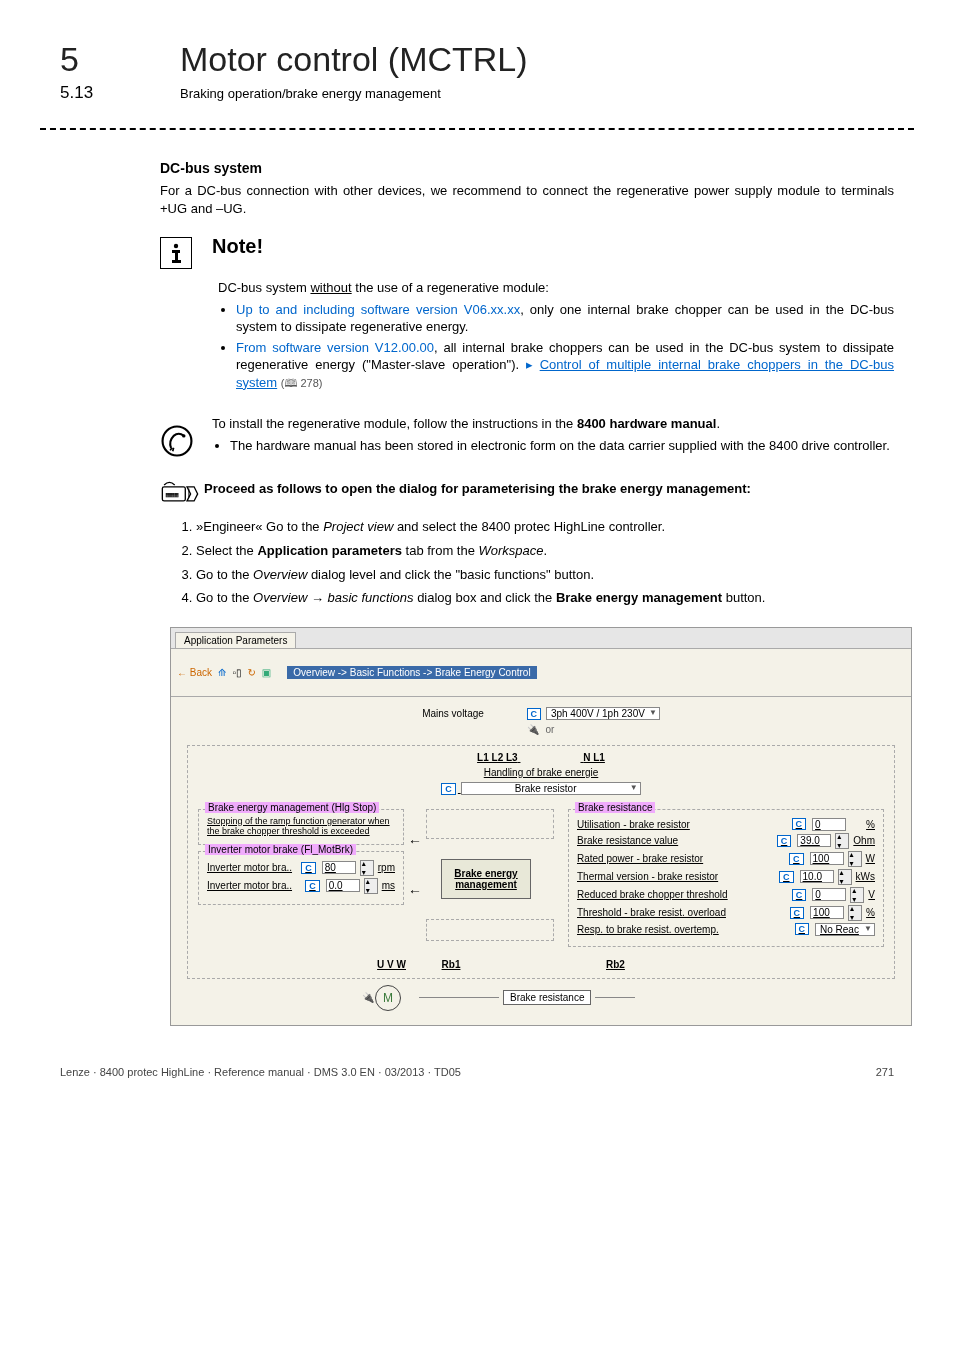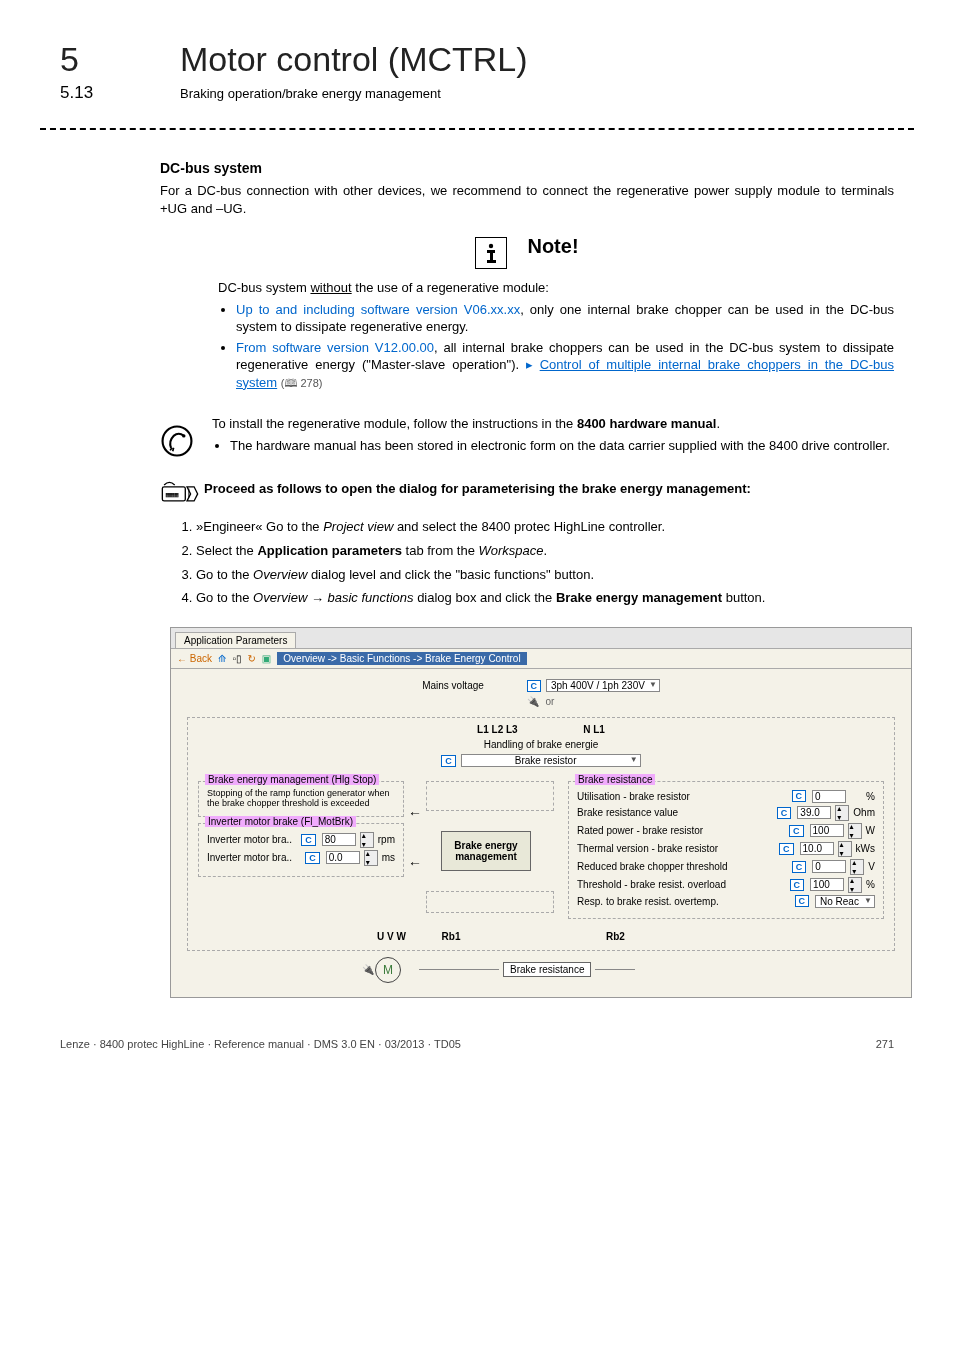--- a/index.html
+++ b/index.html
@@ -14,21 +14,21 @@
   .header-row { display: flex; align-items: baseline; gap: 60px; }
   .chap-num { font-size: 34px; font-weight: 300; color: #222; width: 60px; }
   .chap-title { font-size: 34px; font-weight: 300; color: #222; }
   .sub-row { display: flex; align-items: baseline; gap: 60px; margin-top: 4px; }
   .sub-num { font-size: 17px; width: 60px; }
   .sub-title { font-size: 13px; }
   hr.dashed { border: none; border-top: 2px dashed #000; margin: 25px -20px 30px -20px; }
   .content { margin-left: 100px; }
   .section-heading { font-weight: bold; font-size: 14px; margin: 16px 0 6px 0; }
   p { margin: 4px 0; line-height: 1.35; text-align: justify; }
-  .note-box { display: flex; margin: 18px 0 10px 0; align-items: flex-start; justify-content: center; }
+  .note-box { display: flex; margin: 18px 0 10px 0; align-items: flex-start; }
   .note-icon-box { border: 1.5px solid #000; width: 30px; height: 30px; display:flex; align-items:center; justify-content:center; font-family: Georgia, serif; font-weight:bold; font-size:22px; flex-shrink:0; margin-top:2px;}
   .note-title { font-size: 20px; font-weight: bold; margin-left: 20px; }
   .note-body { margin-left: 58px; margin-top: 8px; }
   ul { margin: 4px 0 4px 18px; padding: 0; }
   li { margin: 3px 0; line-height: 1.35; text-align: justify; }
   .blue-text { color: #0066cc; }
   .link { color: #0066cc; text-decoration: underline; }
   .pageref { font-size: 11px; color: #555;}
   .tip-row { display: flex; align-items: flex-end; margin: 20px 0 6px 0; }
   .tip-icon { width: 34px; height: 34px; flex-shrink:0; margin-right: 18px; margin-top:2px; }
@@ -41,23 +41,23 @@
     margin: 20px 0 0 0;
     background: #e6e6e6;
     border: 1px solid #999;
     font-family: Tahoma, Arial, sans-serif;
     font-size: 10px;
     width: 740px;
     position: relative;
     margin-left: 10px;
   }
   .tab { display:inline-block; background:#f4f2e8; border:1px solid #aaa; border-bottom:none; padding:2px 8px; font-size:10px; margin-left:4px; margin-top:4px;}
-  .toolbar { background:#f4f2e8; padding:3px 6px; border-top:1px solid #aaa; border-bottom:1px solid #aaa; display:flex; align-items:center; gap:6px;}
+  .toolbar { background:#f4f2e8; padding:17px 6px; border-top:1px solid #aaa; border-bottom:1px solid #aaa; display:flex; align-items:center; gap:6px;}
   .back { color:#c60; font-size:10px; }
-  .breadcrumb { background:#3a6aa8; color:#fff; padding:1px 6px; font-size:10px; }
+  .breadcrumb { background:#3a6aa8; color:#fff; padding:1px 6px; font-size:10px; margin-left:10px; }
   .panel { background:#f4f2e8; padding:10px 14px 14px 14px; }
   .lbl { color:#000; font-size:10px; }
   .c-badge { display:inline-block; background:#fff; color:#0066cc; border:1px solid #0066cc; padding:0 3px; font-size:9px; font-weight:bold; margin-right:2px;}
   .dropdown { display:inline-block; background:#fff; border:1px solid #888; padding:0 14px 0 4px; font-size:10px; min-width:90px; position:relative;}
   .dropdown::after{content:"▼"; position:absolute; right:2px; font-size:8px; color:#555;}
   .num-input { display:inline-block; background:#fff; border:1px solid #888; padding:0 2px; font-size:10px; width:28px; text-align:left;}
   .spinner { display:inline-block; width:12px; height:14px; background:#eee; border:1px solid #888; vertical-align:middle; position:relative;}
   .spinner::before{content:"▴"; position:absolute; top:-2px; left:1px; font-size:8px;}
   .spinner::after{content:"▾"; position:absolute; bottom:-2px; left:1px; font-size:8px;}
   .group { border:1px dashed #aaa; padding:6px 8px 8px 8px; margin:6px 2px; position:relative;}
@@ -170,21 +170,21 @@
 
       <div style="text-align:center; margin-bottom:4px;">
         <span class="lbl" style="margin-right:40px;">Mains voltage</span>
         <span class="c-badge">C</span>
         <span class="dropdown">3ph 400V / 1ph 230V</span>
       </div>
       <div style="text-align:center; font-size:10px; color:#666;">
         <span>🔌</span>&nbsp;&nbsp;<span>or</span>
       </div>
 
-      <div class="group" style="margin-top:10px;">
+      <div class="group" style="margin-top:10px;text-decoration:underline;">
         <div style="text-align:center;">
           <span class="wire-label">L1  L2  L3</span>
           <span style="display:inline-block; width:60px;"></span>
           <span class="wire-label">N  L1</span>
         </div>
         <div style="text-align:center; margin:4px 0;">
           <span class="lbl">Handling of brake energie</span>
         </div>
         <div style="text-align:center;">
           <span class="c-badge">C</span>

